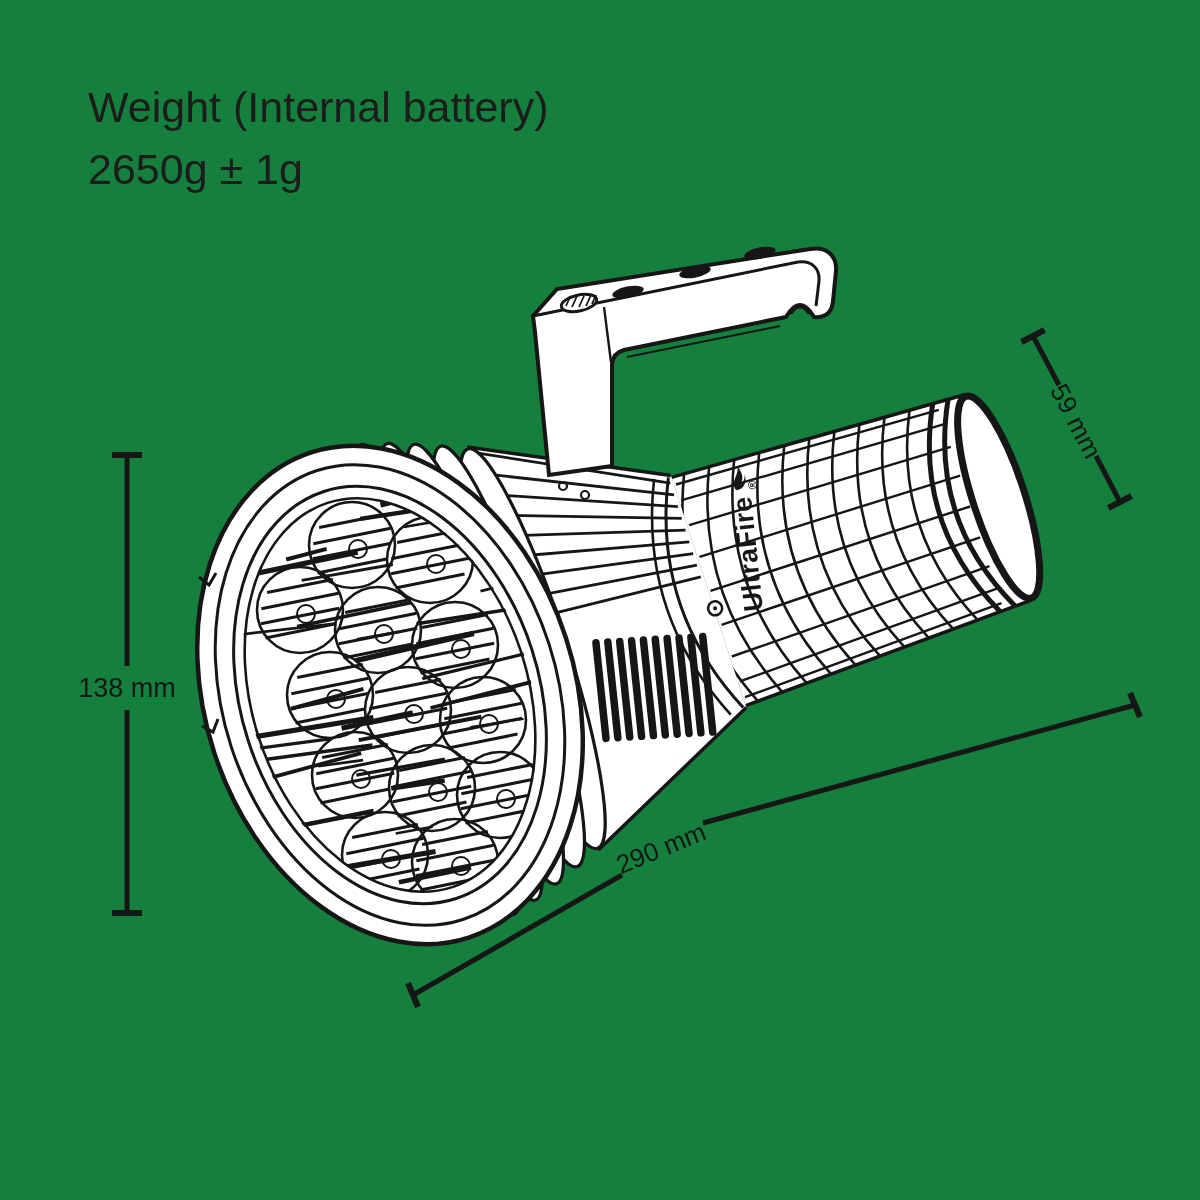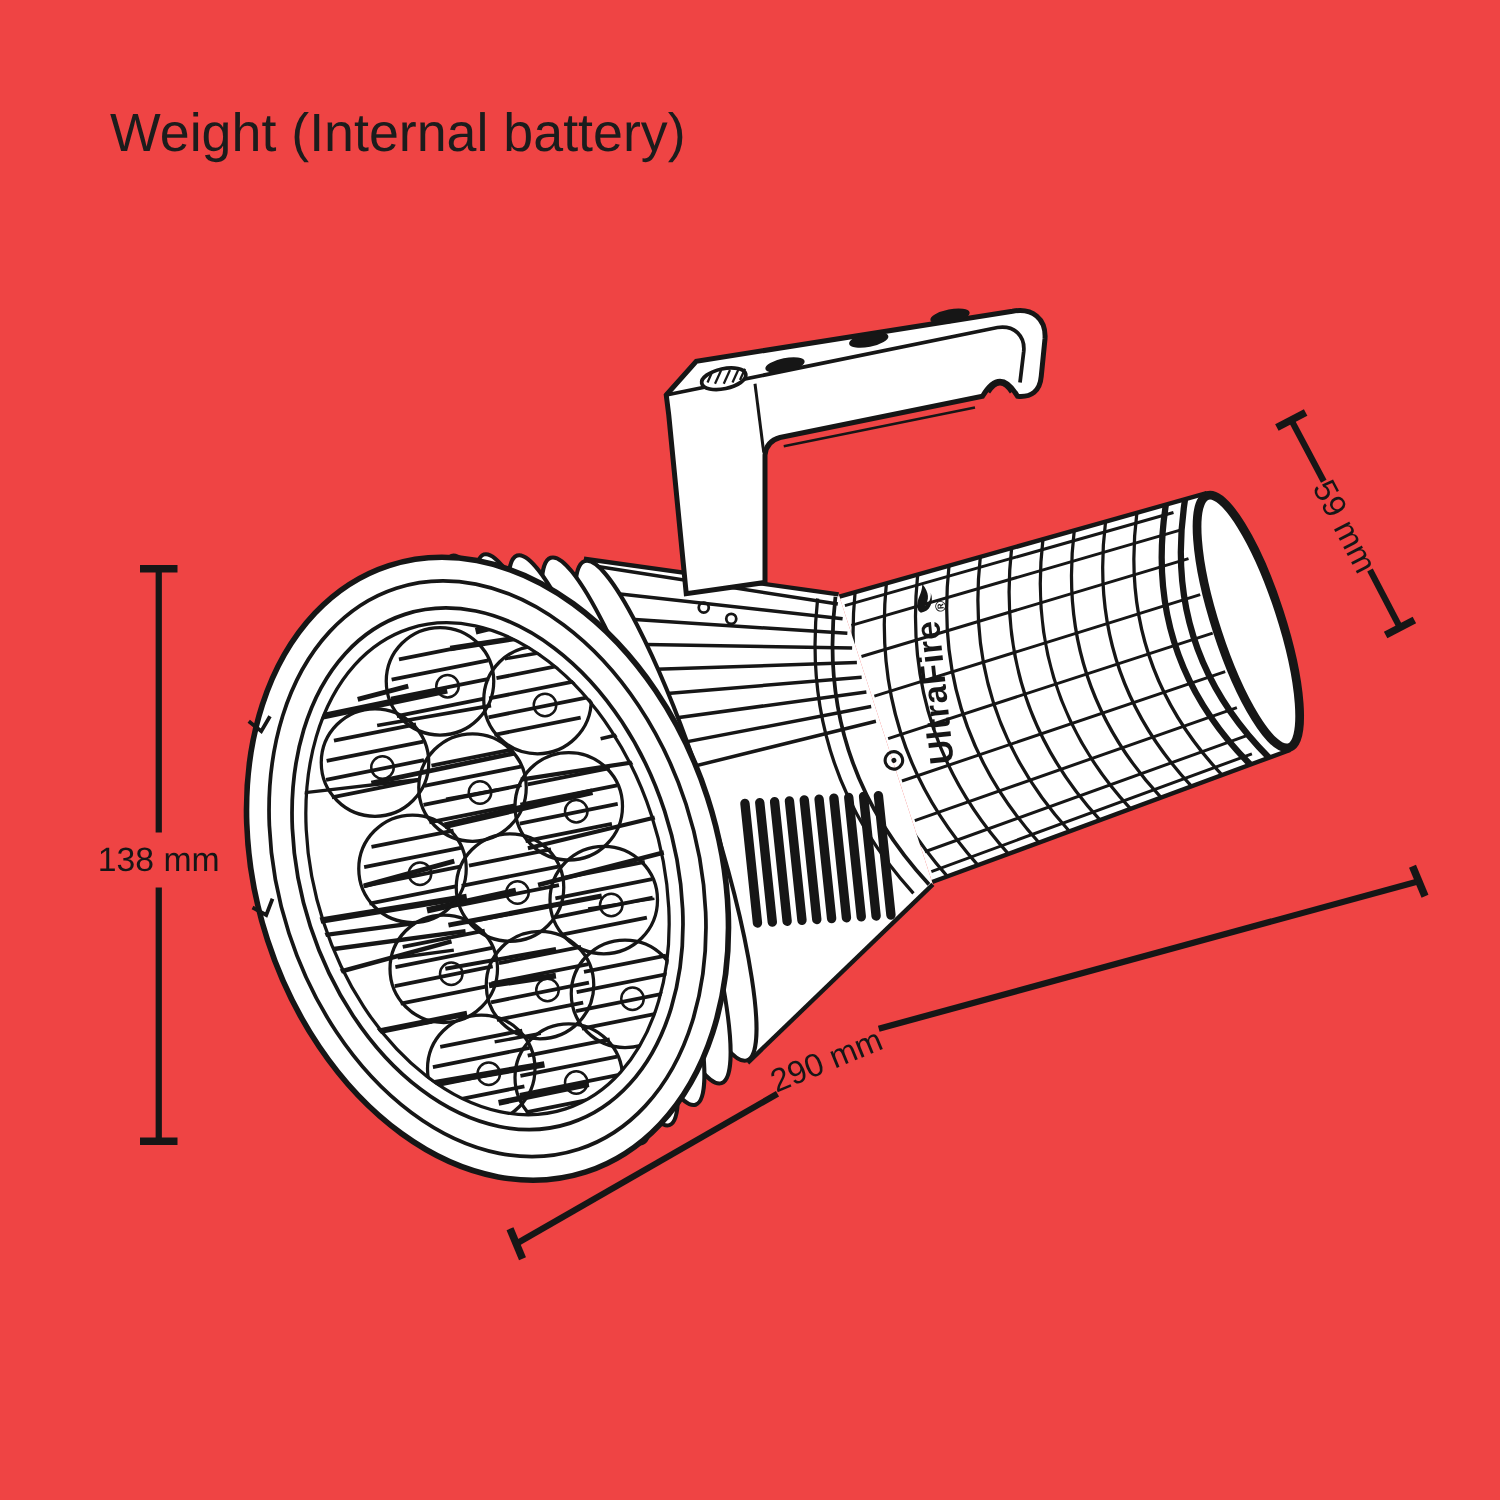--- a/index.html
+++ b/index.html
@@ -1,32 +1,33 @@
 <!DOCTYPE html>
 <html><head>
 <meta charset="utf-8">
 <style>
   html,body{margin:0;padding:0;background:#fff;}
-  .stage{position:relative;width:1200px;height:1200px;background:#ef4444;overflow:hidden;
+  .stage{position:relative;width:1200px;height:1200px;background:#15803d;overflow:hidden;
          font-family:"Liberation Sans",sans-serif;}
   .title{position:absolute;left:88px;top:76px;font-size:43px;line-height:62px;
          color:#1c1c1c;letter-spacing:0;}
   svg{position:absolute;left:0;top:0;font-family:"Liberation Sans",sans-serif;}
   .dim-text{font-size:26px;fill:#161616;}
   .dim-text-big{font-size:27px;fill:#161616;}
   .logo-text{font-size:27px;font-weight:700;fill:#161616;letter-spacing:.5px;}
   .reg-text{font-size:12px;font-weight:700;fill:#161616;}
 </style>
 </head>
 <body>
 
 <div class="stage">
 
   <div class="title">
     <div>Weight (Internal battery)</div>
+    <div>2650g ± 1g</div>
   </div>
 
   <svg width="1200" height="1200" viewBox="0 0 1200 1200">
 
     <defs>
       <clipPath id="clipFace">
         <ellipse cx="0" cy="0" rx="140" ry="202" transform="translate(390,695) rotate(-18)"></ellipse>
       </clipPath>
     </defs>
 

